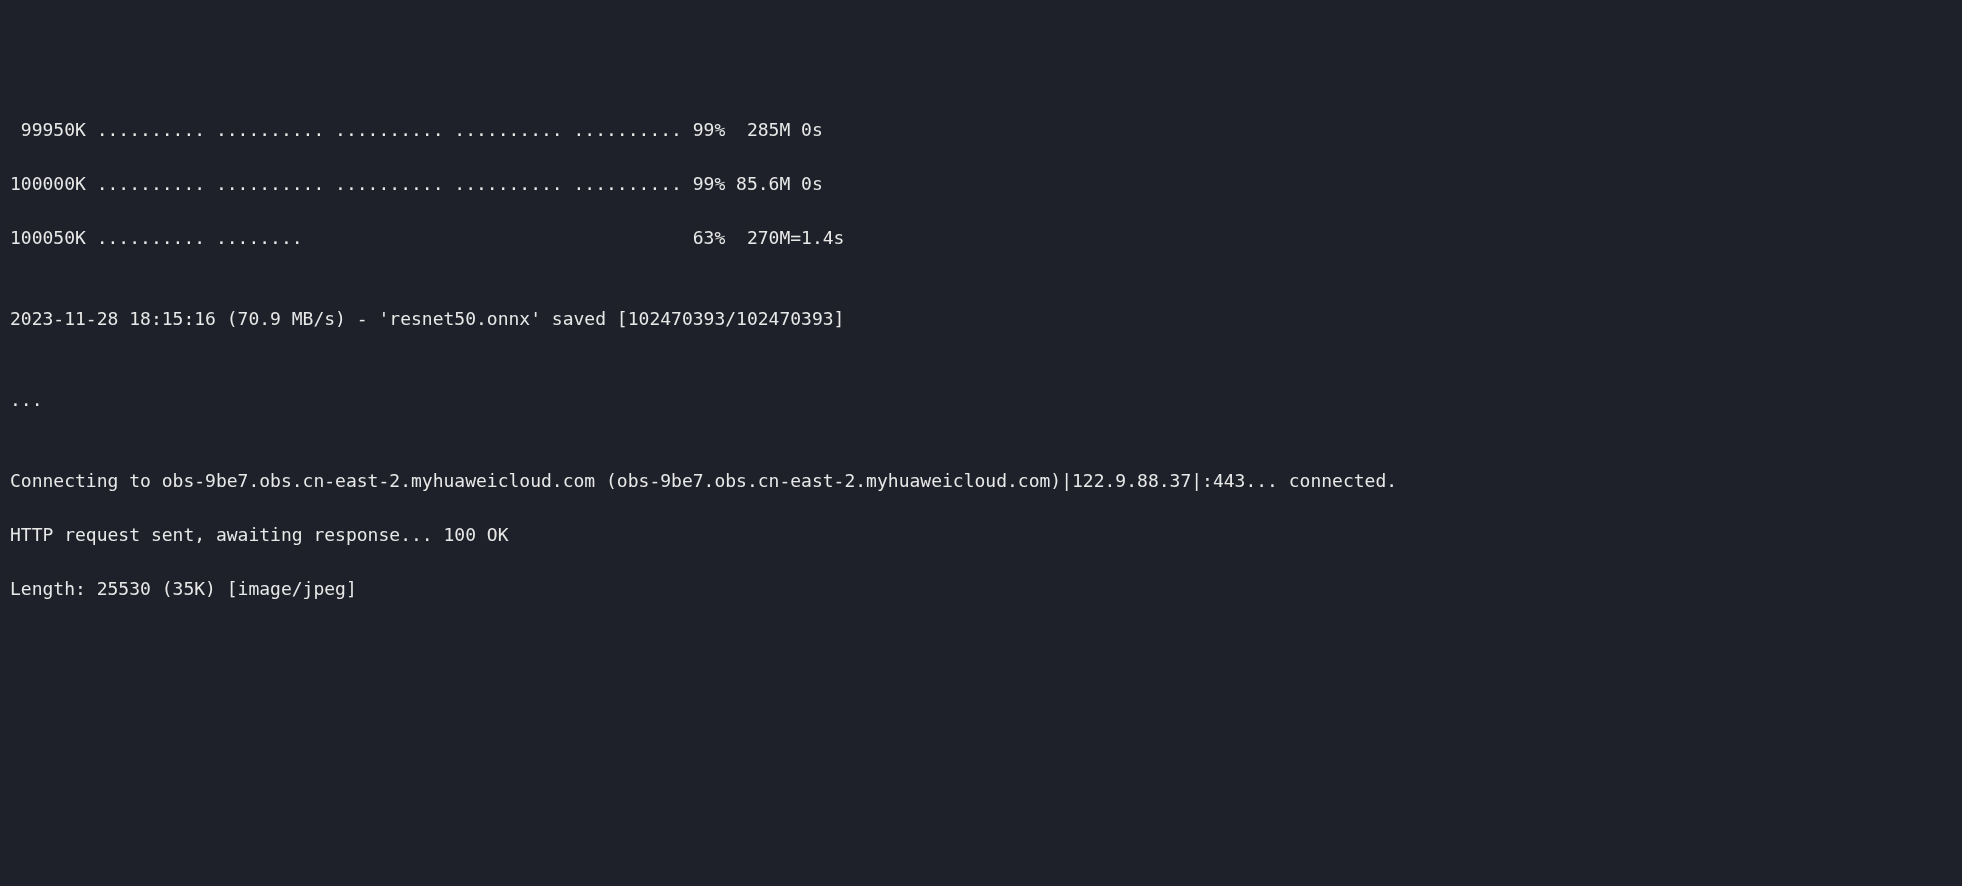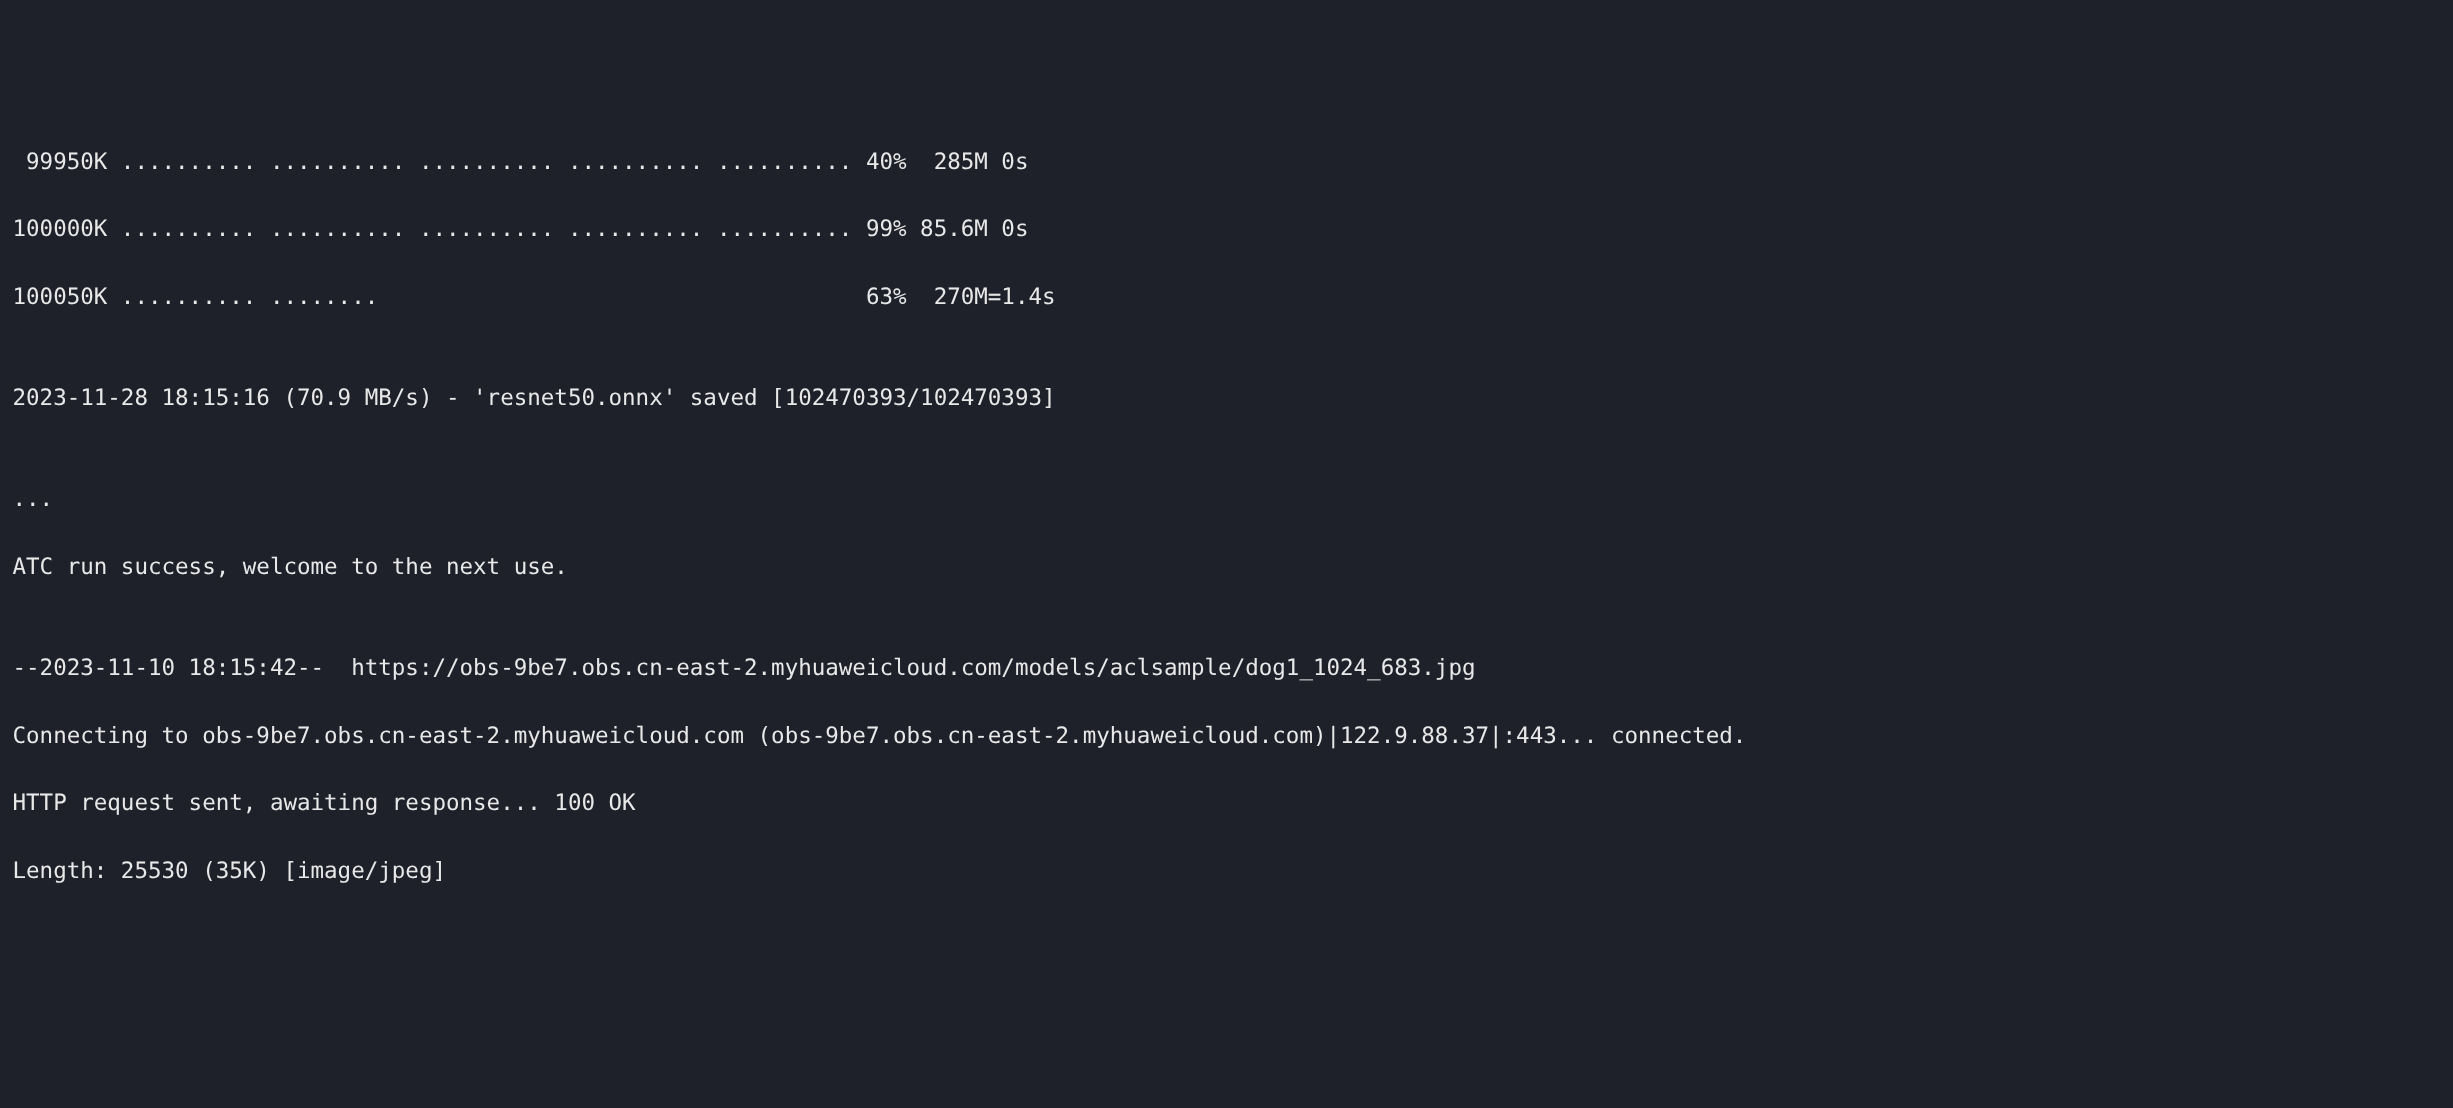--- a/index.html
+++ b/index.html
@@ -19,30 +19,28 @@
     }
     .terminal-line {
       display: block;
     }
   </style>
 </head>
 <body>
 
 
 
-<div><span class="terminal-line"> 99950K .......... .......... .......... .......... .......... 40%  285M 0s</span>
+<div><span class="terminal-line"> 99950K .......... .......... .......... .......... .......... 99%  285M 0s</span>
 <span class="terminal-line">100000K .......... .......... .......... .......... .......... 99% 85.6M 0s</span>
 <span class="terminal-line">100050K .......... ........                                    63%  270M=1.4s</span>
 <span class="terminal-line"></span>
 <span class="terminal-line">2023-11-28 18:15:16 (70.9 MB/s) - 'resnet50.onnx' saved [102470393/102470393]</span>
 <span class="terminal-line"></span>
 <span class="terminal-line">...</span>
-<span class="terminal-line">ATC run success, welcome to the next use.</span>
 <span class="terminal-line"></span>
-<span class="terminal-line">--2023-11-10 18:15:42--  https://obs-9be7.obs.cn-east-2.myhuaweicloud.com/models/aclsample/dog1_1024_683.jpg</span>
 <span class="terminal-line">Connecting to obs-9be7.obs.cn-east-2.myhuaweicloud.com (obs-9be7.obs.cn-east-2.myhuaweicloud.com)|122.9.88.37|:443... connected.</span>
 <span class="terminal-line">HTTP request sent, awaiting response... 100 OK</span>
 <span class="terminal-line">Length: 25530 (35K) [image/jpeg]</span>
 <span class="terminal-line"></span>
 
 <span class="terminal-line"></span>
 
 <span class="terminal-line"></span>
 
 

